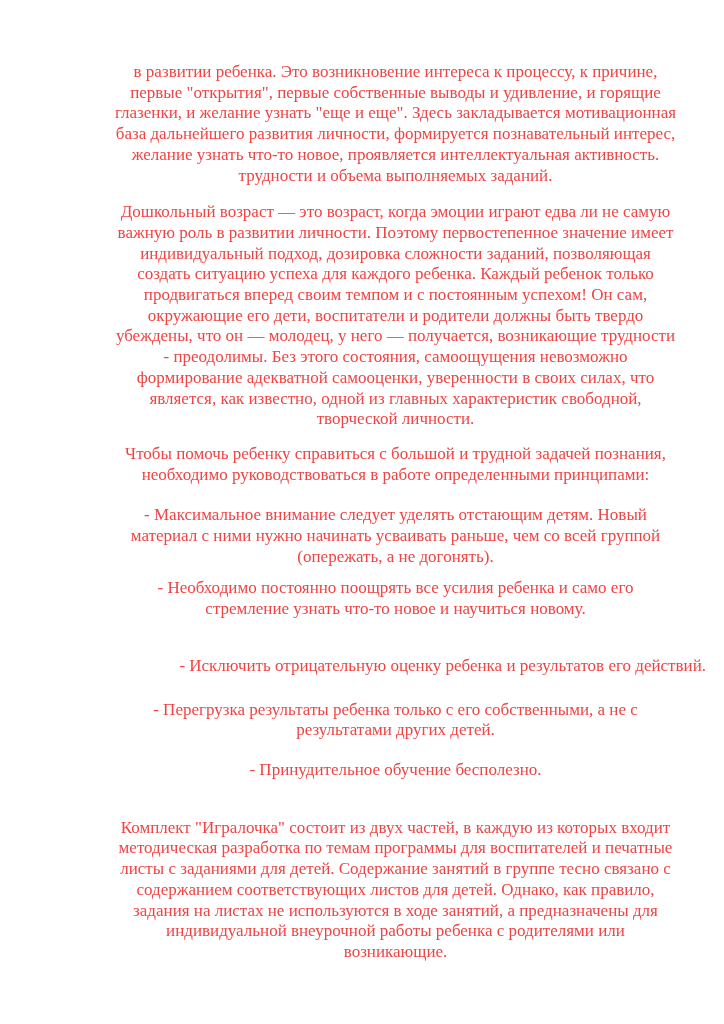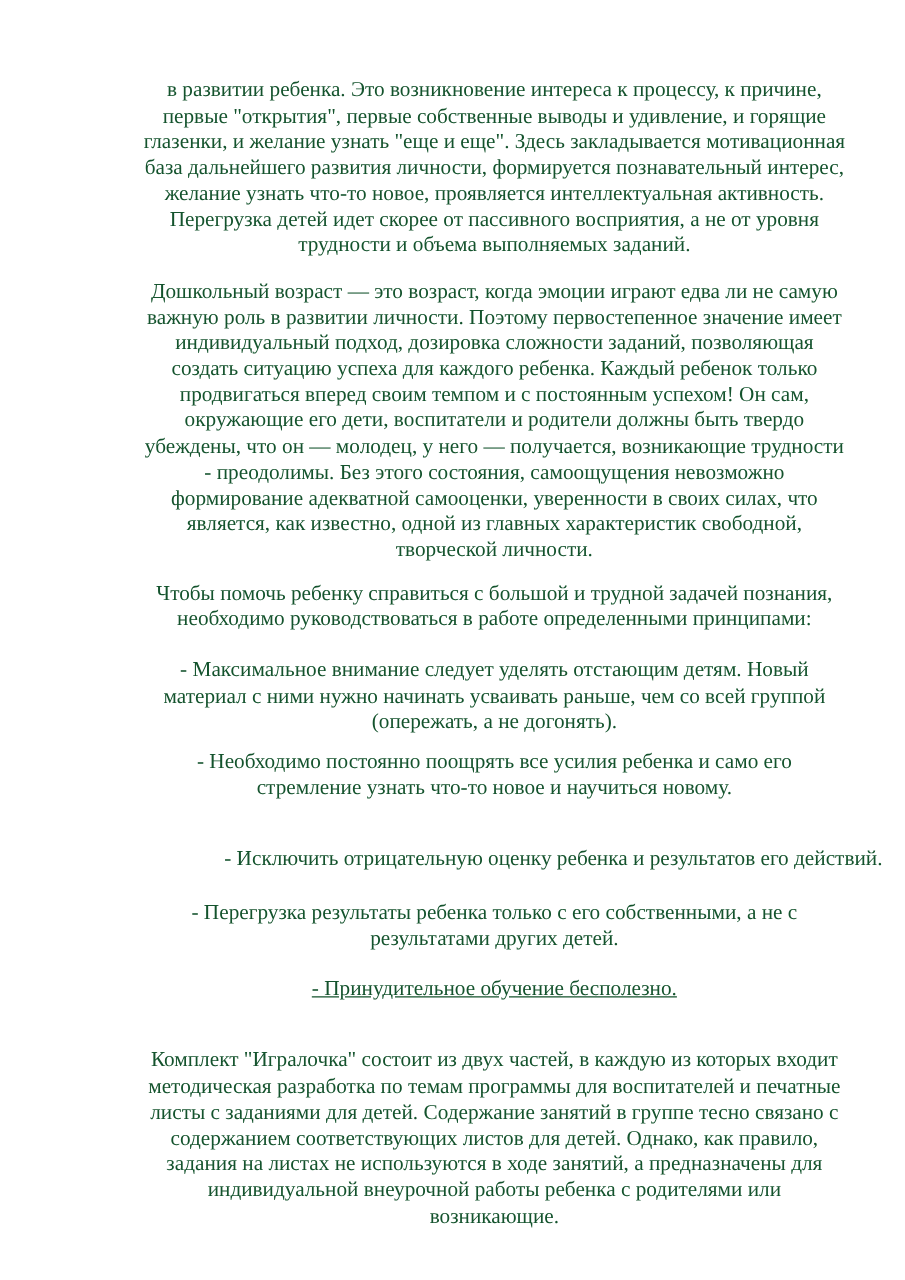--- a/index.html
+++ b/index.html
@@ -19,47 +19,46 @@
     padding-top: 62px;
     background: #ffffff;
   }
   .text-column {
     margin-left: 85px;
     margin-right: 18px;
     text-align: center;
     font-family: "Liberation Serif", "DejaVu Serif", serif;
     font-size: 17px;
     line-height: 20.7px;
-    color: #14532d;
+    color: #ef4444;
   }
   .block { margin: 0; padding: 0; }
   .ln { display: block; white-space: nowrap; }
   
   #blk0 { margin-top: 0; }
   #blk1 { margin-top: 16px; }
   #blk2 { margin-top: 14px; }
   #blk3 { margin-top: 20px; }
   #blk4 { margin-top: 11px; }
   #blk5 { margin-top: 36px; text-align: right; }
   #blk6 { margin-top: 23px; }
-  #blk7 { margin-top: 19px; text-decoration: underline; }
+  #blk7 { margin-top: 19px; }
   #blk8 { margin-top: 37px; }
 </style>
 </head>
 <body>
 
 <div class="page">
   <div class="text-column">
     <p id="blk0" class="block">
         <span class="ln">в развитии ребенка. Это возникновение интереса к процессу, к причине,</span>
         <span class="ln">первые "открытия", первые собственные выводы и удивление, и горящие</span>
         <span class="ln">глазенки, и желание узнать "еще и еще". Здесь закладывается мотивационная</span>
         <span class="ln">база дальнейшего развития личности, формируется познавательный интерес,</span>
         <span class="ln">желание узнать что-то новое, проявляется интеллектуальная активность.</span>
-        <span class="ln">Перегрузка детей идет скорее от пассивного восприятия, а не от уровня</span>
         <span class="ln">трудности и объема выполняемых заданий.</span>
       </p>
     <p id="blk1" class="block">
         <span class="ln">Дошкольный возраст — это возраст, когда эмоции играют едва ли не самую</span>
         <span class="ln">важную роль в развитии личности. Поэтому первостепенное значение имеет</span>
         <span class="ln">индивидуальный подход, дозировка сложности заданий, позволяющая</span>
         <span class="ln">создать ситуацию успеха для каждого ребенка. Каждый ребенок только</span>
         <span class="ln">продвигаться вперед своим темпом и с постоянным успехом! Он сам,</span>
         <span class="ln">окружающие его дети, воспитатели и родители должны быть твердо</span>
         <span class="ln">убеждены, что он — молодец, у него — получается, возникающие трудности</span>

